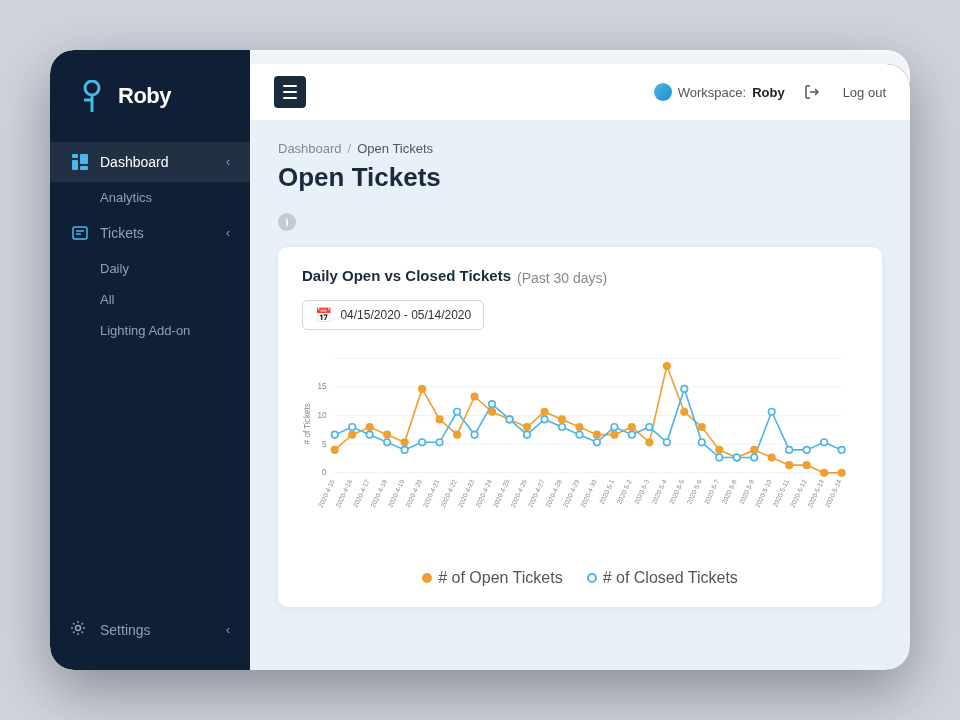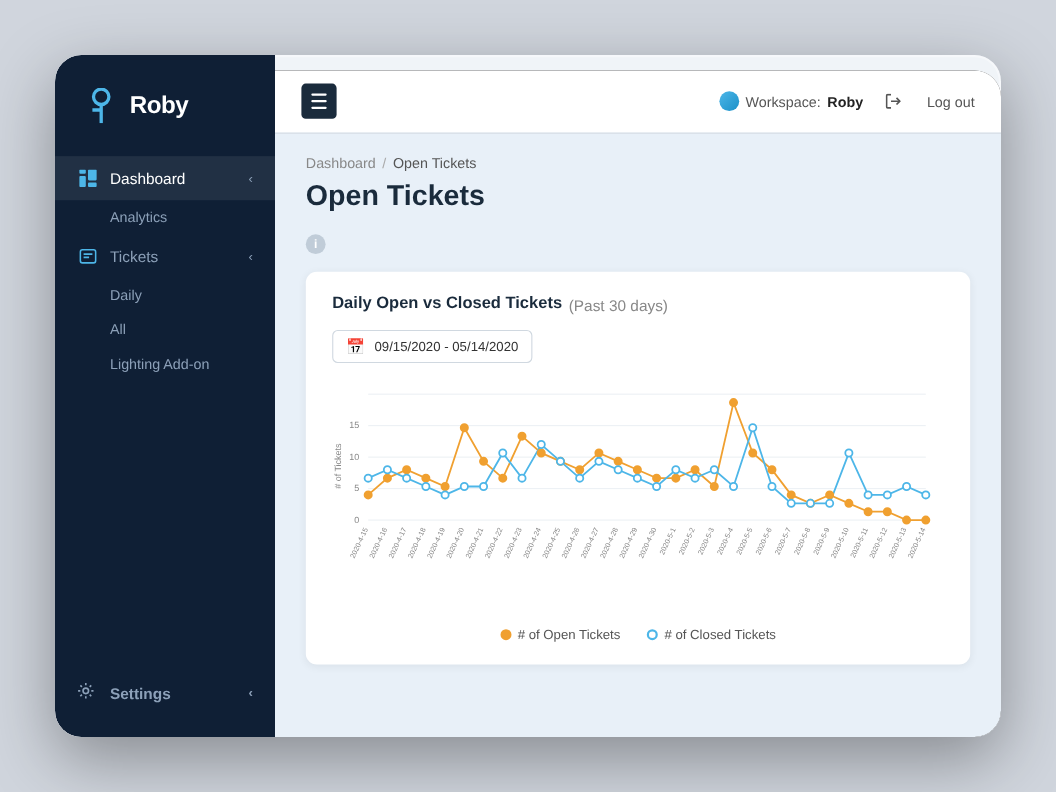--- a/index.html
+++ b/index.html
@@ -90,21 +90,21 @@
       font-size: 13px;
       font-weight: 400;
     }
     .settings-item {
       display: flex;
       align-items: center;
       padding: 10px 20px;
       cursor: pointer;
       color: #8ca0b8;
       font-size: 14px;
-      font-weight: 700;
+      font-weight: 400;
       margin-bottom: 20px;
     }
     .settings-item-icon {
       width: 20px;
       height: 20px;
       margin-right: 10px;
       color: #8ca0b8;
     }
     
     .main-content {
@@ -259,21 +259,21 @@
     .chart-area {
       width: 100%;
       position: relative;
     }
     .chart-legend {
       display: flex;
       align-items: flex-end;
       justify-content: center;
       gap: 24px;
       margin-top: 10px;
-      font-size: 12px;
+      font-size: 16px;
       color: #555;
     }
     .legend-item {
       display: flex;
       align-items: center;
       gap: 6px;
     }
     .legend-dot {
       width: 10px;
       height: 10px;
@@ -394,21 +394,21 @@
       </div>
 
       <div class="chart-card">
         <div style="display:flex;align-items:center;">
           <span class="chart-title">Daily Open vs Closed Tickets</span>
           <span class="chart-subtitle">(Past 30 days)</span>
         </div>
 
         <div class="date-picker">
           <span class="cal-icon">📅</span>
-          <span>09/15/2020 - 05/14/2020</span>
+          <span>04/15/2020 - 05/14/2020</span>
         </div>
 
         <div class="chart-area">
           <svg id="chart-svg" viewBox="0 0 680 260" width="100%" style="overflow:visible;">
 
             <line x1="40" y1="20" x2="660" y2="20" stroke="#e8edf2" stroke-width="1"></line>
             <line x1="40" y1="55" x2="660" y2="55" stroke="#e8edf2" stroke-width="1"></line>
             <line x1="40" y1="90" x2="660" y2="90" stroke="#e8edf2" stroke-width="1"></line>
             <line x1="40" y1="125" x2="660" y2="125" stroke="#e8edf2" stroke-width="1"></line>
             <line x1="40" y1="160" x2="660" y2="160" stroke="#e8edf2" stroke-width="1"></line>

